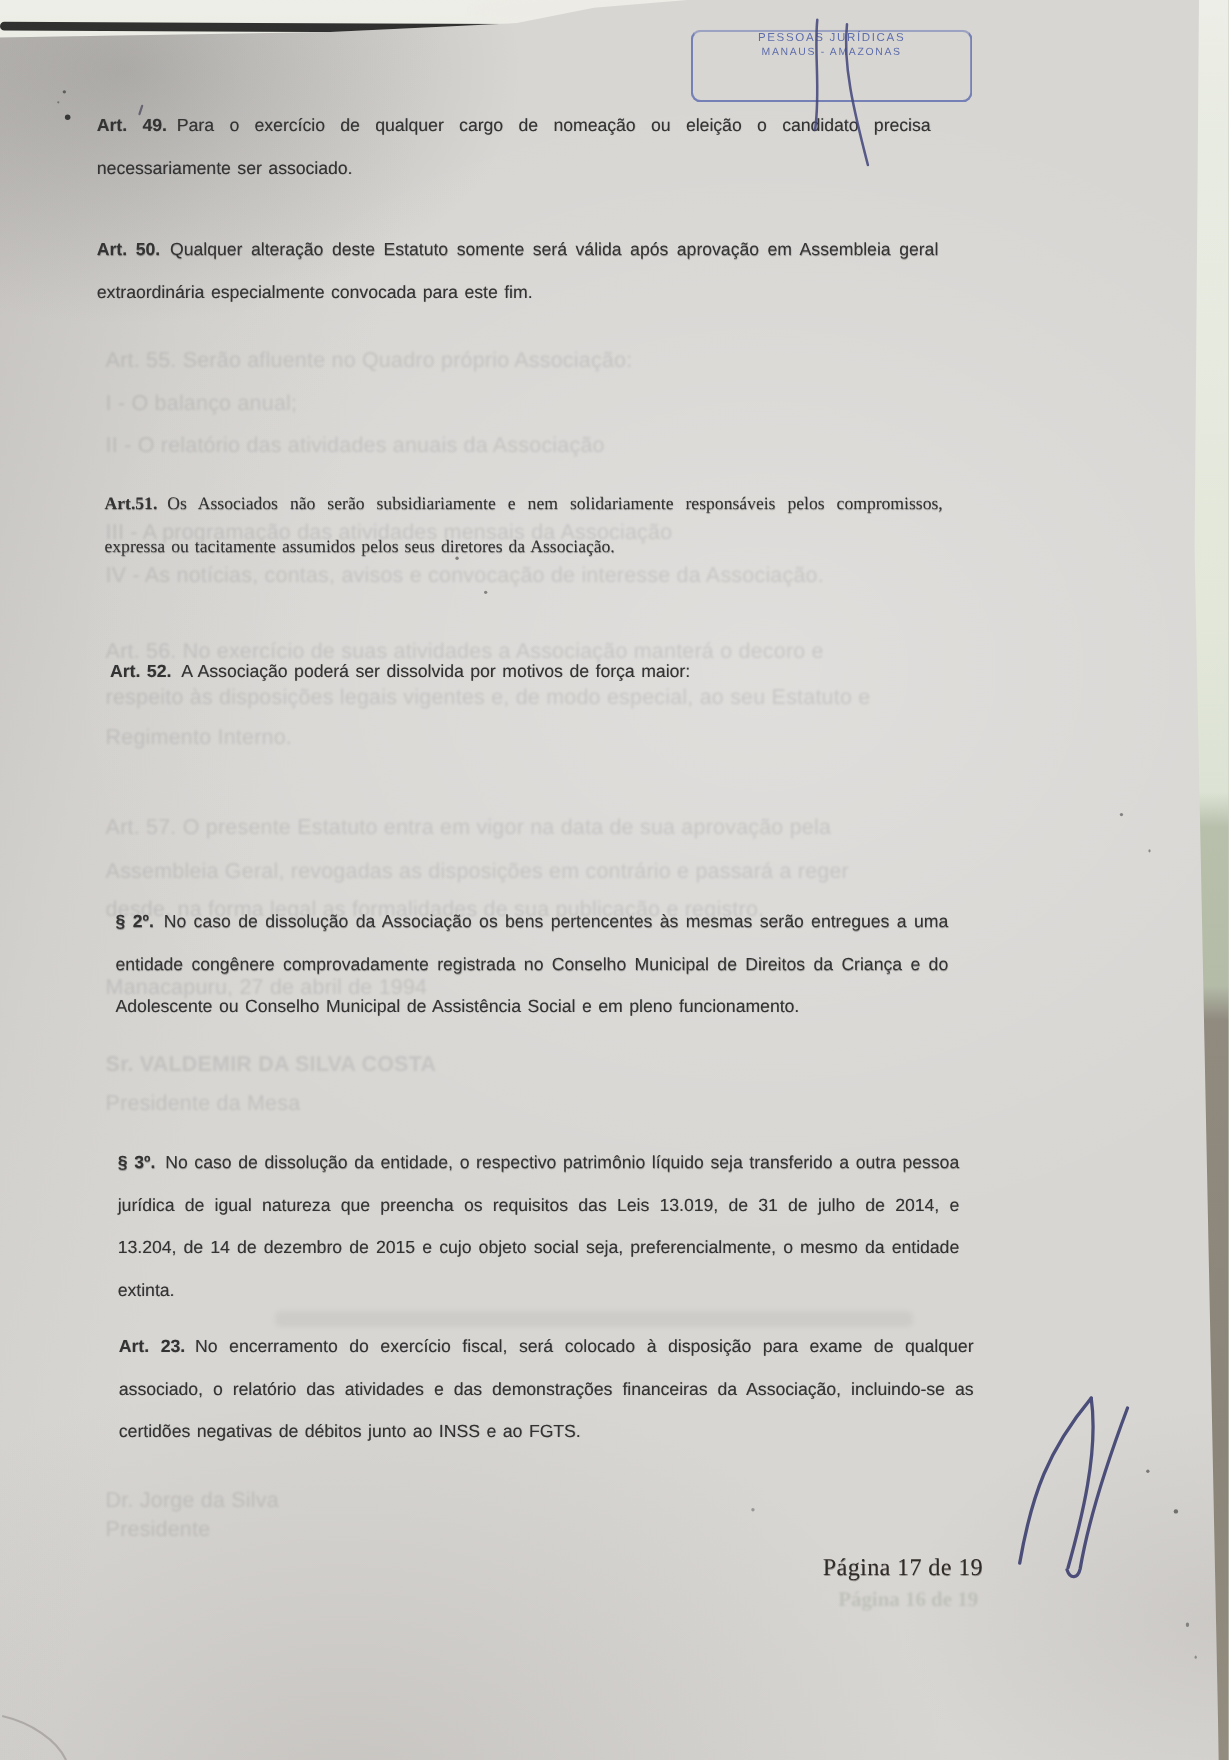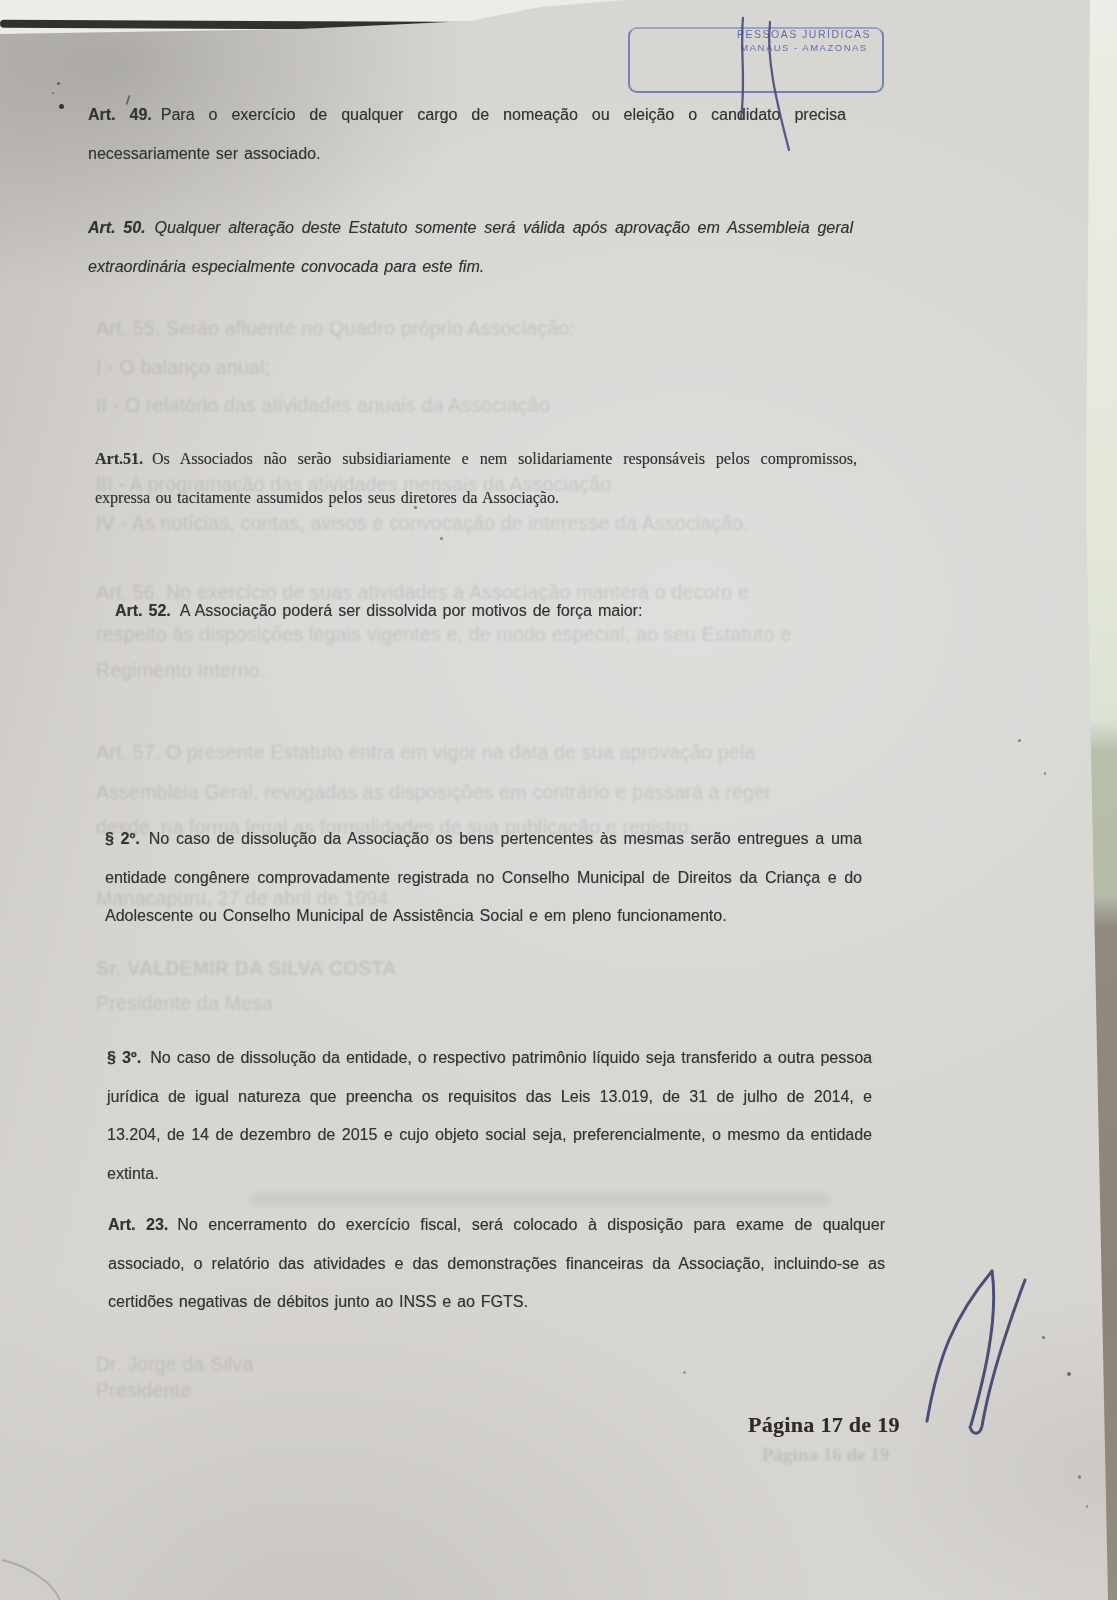--- a/index.html
+++ b/index.html
@@ -31,25 +31,25 @@
     position:absolute;color:#55565a;opacity:0.17;filter:blur(1.1px);
     font-size:19.5px;line-height:24px;letter-spacing:.2px;
   }
   .ghost.bold{font-weight:bold;opacity:0.15;}
   .smudge{position:absolute;background:rgba(90,90,95,0.08);filter:blur(2.5px);border-radius:6px;}
   #stamp{
     position:absolute;left:628px;top:27px;width:252px;height:62px;
     border:2.5px solid rgba(84,100,172,0.75);border-top-color:rgba(84,100,172,0.45);
     border-radius:9px;color:#4f61ab;text-align:center;filter:blur(0.3px);
   }
-  .stamp-small{position:absolute;width:100%;font-size:10.5px;letter-spacing:1.5px;color:rgba(72,90,165,0.85);filter:blur(0.6px);white-space:nowrap;padding-left:48px;}
+  .stamp-small{position:absolute;width:100%;font-size:10.5px;letter-spacing:1.5px;color:rgba(72,90,165,0.85);filter:blur(0.6px);white-space:nowrap;}
   #stamp-title{position:absolute;bottom:5px;width:100%;font-size:21px;letter-spacing:9px;padding-left:6px;box-sizing:border-box;color:rgba(74,92,168,0.9);}
   #footer-page{
     position:absolute;left:748px;top:1412px;font-family:"Liberation Serif","DejaVu Serif",serif;
-    font-weight:bold;font-size:22px;color:#2f2b27;letter-spacing:.3px;text-shadow:0.3px 0.3px 0.6px rgba(47,43,39,0.4);
+    font-weight:normal;font-size:22px;color:#2f2b27;letter-spacing:.3px;text-shadow:0.3px 0.3px 0.6px rgba(47,43,39,0.4);
   }
   .ghost-footer{
     position:absolute;left:762px;top:1444px;font-family:"Liberation Serif","DejaVu Serif",serif;
     font-weight:bold;font-size:19px;color:#6a7a66;opacity:0.22;filter:blur(1px);
   }
   .speck{position:absolute;background:#3a3a3a;border-radius:50%;}
   .bullet{position:absolute;left:59px;top:104px;width:5px;height:5px;background:#2a2a2a;border-radius:50%;opacity:.9;}
   .pen-tick{position:absolute;left:127px;top:95px;width:2px;height:10px;background:#3c3c50;transform:rotate(18deg);opacity:.65;border-radius:1px;}
   svg.overlay{position:absolute;inset:0;pointer-events:none;}
 </style>
@@ -81,29 +81,29 @@
     <div class="ghost" style="top:1378px;left:96px;width:150px;">Presidente</div>
     <div class="smudge" style="top:1192px;left:250px;width:580px;height:14px;"></div>
 
     <div class="bullet"></div>
     <div class="pen-tick"></div>
 
     <div class="para" style="top:96px;left:88px;width:758px;">
       <span class="plabel">Art. 49.</span><span>Para o exercício de qualquer cargo de nomeação ou eleição o candidato precisa necessariamente ser associado.</span>
     </div>
 
-    <div class="para" style="top:209px;left:88px;width:765px;font-style:italic;">
+    <div class="para" style="top:209px;left:88px;width:765px;">
       <span class="plabel">Art. 50.</span><span>Qualquer alteração deste Estatuto somente será válida após aprovação em Assembleia geral extraordinária especialmente convocada para este fim.</span>
     </div>
 
     <div class="para" style="top:440px;left:95px;width:762px;font-family:Liberation Serif, serif;">
       <span class="plabel">Art.51.</span><span>Os Associados não serão subsidiariamente e nem solidariamente responsáveis pelos compromissos, expressa ou tacitamente assumidos pelos seus diretores da Associação.</span>
     </div>
 
-    <div class="para" style="top:592px;left:100px;width:720px;margin-left:15px;">
+    <div class="para" style="top:592px;left:100px;width:720px;">
       <span class="plabel">Art. 52.</span><span>A Associação poderá ser dissolvida por motivos de força maior:</span>
     </div>
 
 
     <div class="para" style="top:820px;left:105px;width:757px;">
       <span class="plabel">§ 2º.</span><span>No caso de dissolução da Associação os bens pertencentes às mesmas serão entregues a uma entidade congênere comprovadamente registrada no Conselho Municipal de Direitos da Criança e do Adolescente ou Conselho Municipal de Assistência Social e em pleno funcionamento.</span>
     </div>
 
     <div class="para" style="top:1010px;left:107px;width:765px;margin-top:29px;">
       <span class="plabel">§ 3º.</span><span>No caso de dissolução da entidade, o respectivo patrimônio líquido seja transferido a outra pessoa jurídica de igual natureza que preencha os requisitos das Leis 13.019, de 31 de julho de 2014, e 13.204, de 14 de dezembro de 2015 e cujo objeto social seja, preferencialmente, o mesmo da entidade extinta.</span>

